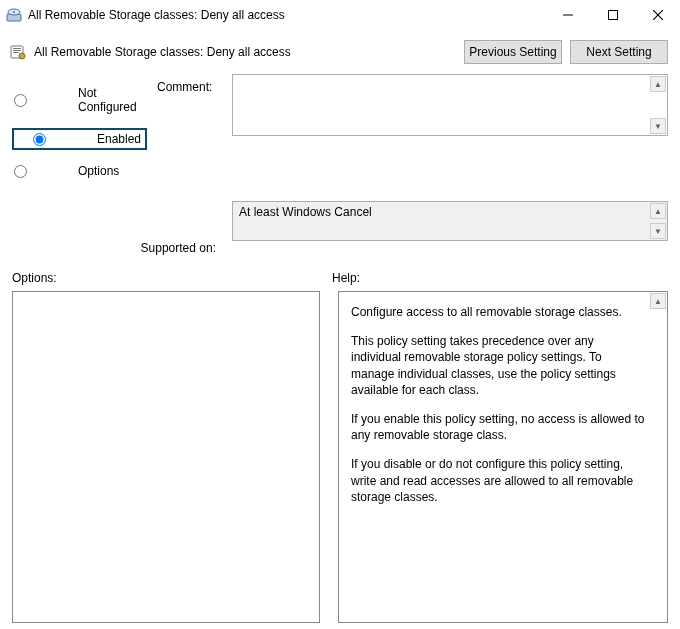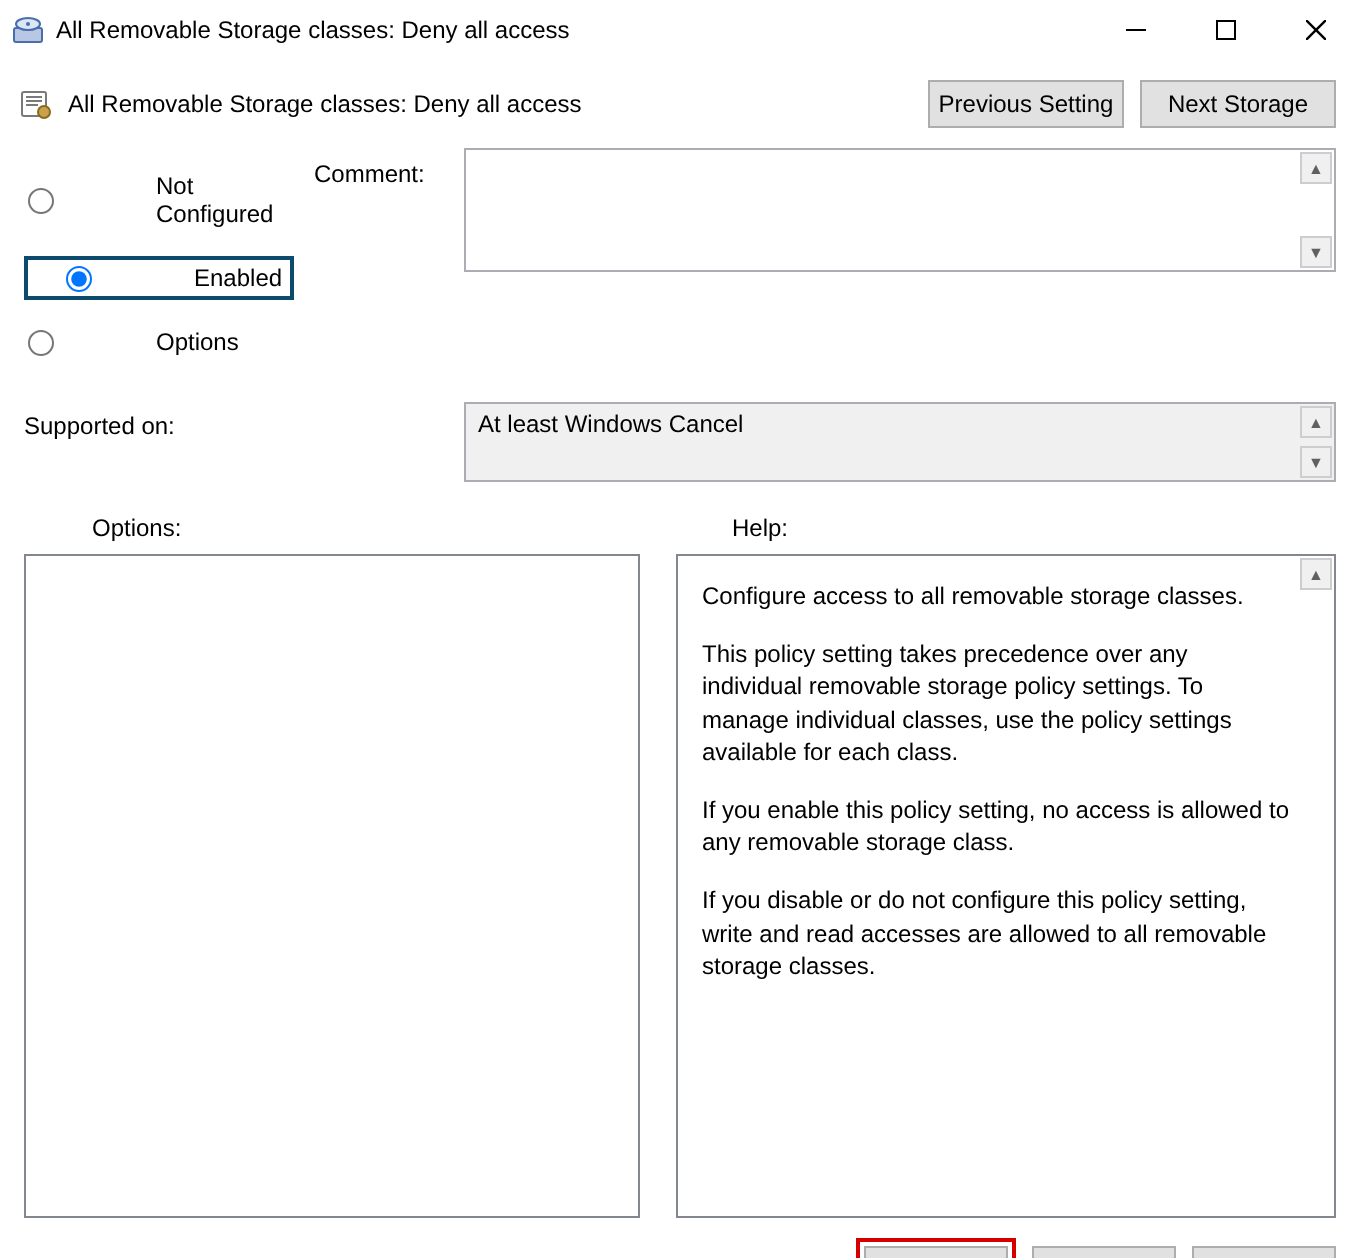--- a/index.html
+++ b/index.html
@@ -26,25 +26,25 @@
 .radio-item input { margin: 0 6px 0 2px; }
 .radio-item.highlight { border: 2px solid #0c4a6e; padding: 2px 4px 2px 17px; display: inline-flex; }
 .label-col { width: 75px; font-size: 12px; padding-top: 6px; }
 .comment-box { flex: 1; }
 .textarea-fake { border: 1px solid #abadb3; background: #fff; position: relative; }
 .scroll-btn { position: absolute; right: 1px; width: 16px; height: 16px; background: #f0f0f0; border: 1px solid #cdcdcd; display: flex; align-items: center; justify-content: center; font-size: 8px; color: #606060; }
 .scroll-btn.up { top: 1px; }
 .scroll-btn.down { bottom: 1px; }
 #comment-area { height: 62px; margin-top: 0; }
 .supported-row { display: flex; align-items: flex-start; margin-top: 15px; }
-.supported-row .label-col { width: 220px; text-align: left; padding-right: 16px; padding-top: 5px; }
+.supported-row .label-col { width: 220px; text-align: right; padding-right: 16px; padding-top: 5px; margin-top: 35px; }
 #supported-area { height: 40px; flex: 1; padding: 3px 20px 3px 6px; color: #000; background: #f0f0f0; border: 1px solid #abadb3; position: relative; }
 
 
-.labels-row { display: flex; margin-top: 16px; margin-left: 34px; }
+.labels-row { display: flex; margin-top: 16px; }
 .labels-row .left { width: 320px; }
 .labels-row .right { flex: 1; }
 
 
 .panes { display: flex; margin-top: 6px; height: 332px; }
 .pane { border: 1px solid #828790; background: #fff; }
 .pane.options { width: 308px; margin-right: 18px; }
 .pane.help { flex: 1; position: relative; }
 .help-content { padding: 12px 22px 12px 12px; font-size: 12px; line-height: 1.35; }
 .help-content p { margin-bottom: 13px; }
@@ -95,21 +95,21 @@
     <svg width="16" height="16" viewBox="0 0 16 16">
       <rect x="1" y="2" width="12" height="12" rx="1" fill="#fff" stroke="#7a7a7a"></rect>
       <rect x="3" y="4" width="8" height="1" fill="#7a7a7a"></rect>
       <rect x="3" y="6" width="8" height="1" fill="#7a7a7a"></rect>
       <rect x="3" y="8" width="6" height="1" fill="#7a7a7a"></rect>
       <circle cx="12" cy="12" r="3" fill="#c9a24b" stroke="#8a6a20"></circle>
     </svg>
   </span>
   <span class="setting-name">All Removable Storage classes: Deny all access</span>
   <button class="nav-btn">Previous Setting</button>
-  <button class="nav-btn">Next Storage</button>
+  <button class="nav-btn">Next Setting</button>
 </div>
 
 <div class="content">
 
   <div class="config-row">
     <div class="radios">
       <label class="radio-item">
         <input type="radio" name="state" style="">
         <span>Not Configured</span>
       </label>

